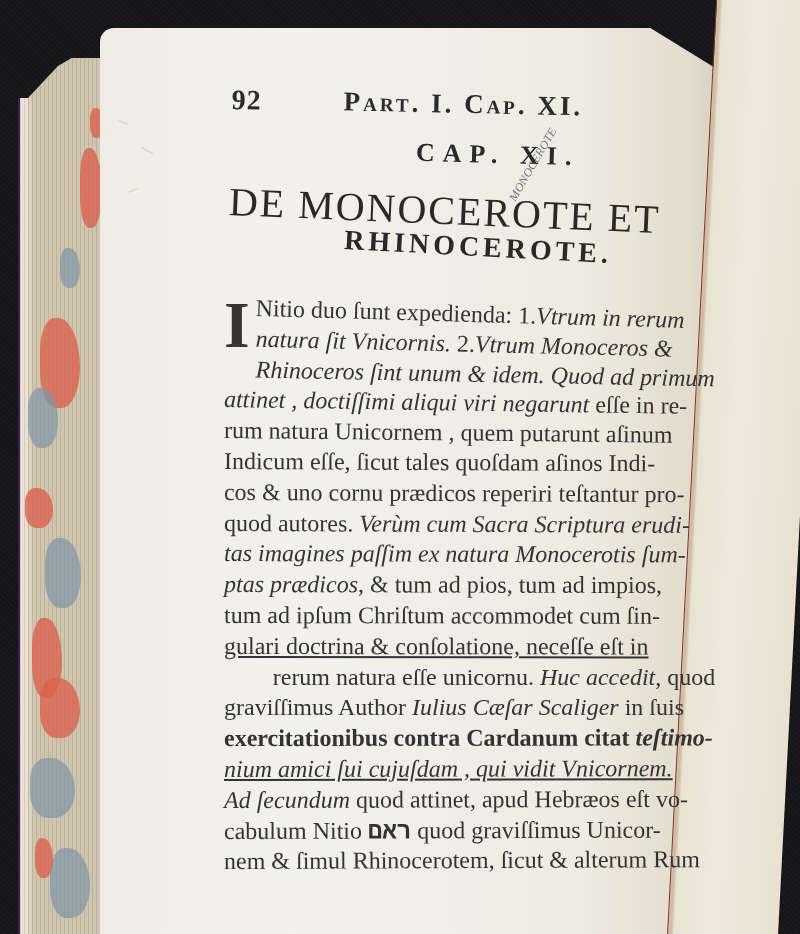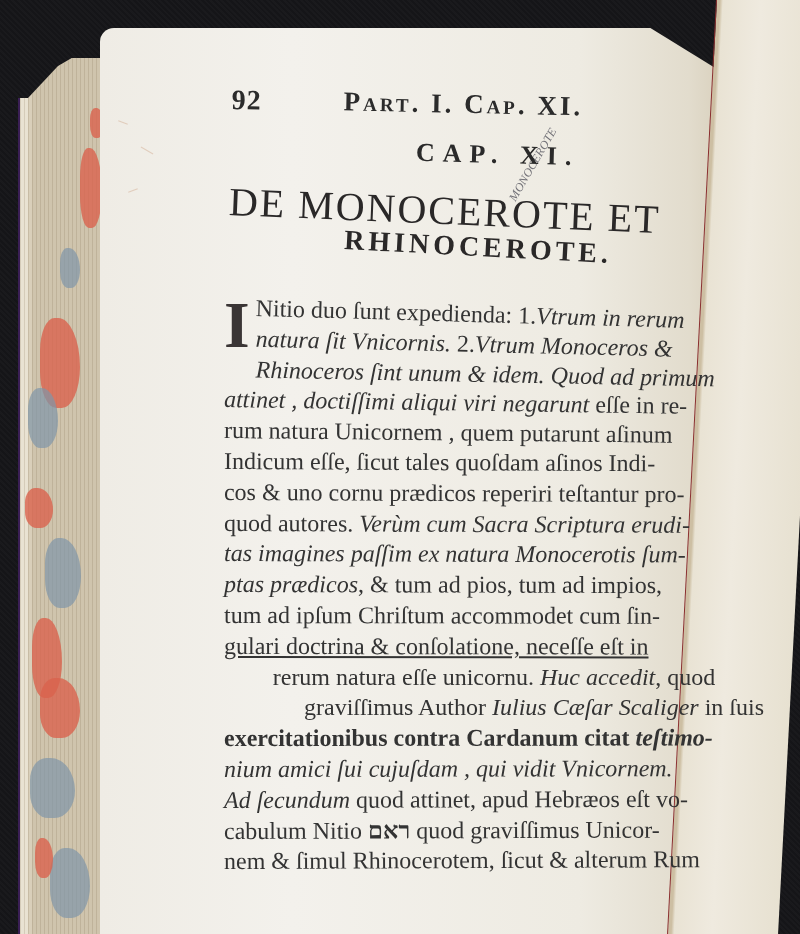--- a/index.html
+++ b/index.html
@@ -78,21 +78,21 @@
 
   .body-text {
     position:absolute; left:224px; top:292px; width:540px;
     font-family:"Liberation Serif", serif; font-size:24px; line-height:30.8px; color:#333;
   }
   .line { white-space:nowrap; height:30.8px; transform-origin:left center; }
   .drop-cap {
     float:left; font-size:66px; line-height:58px; margin:4px 6px 0 0; color:#3a3535; font-weight:bold;
   }
   .it { font-style:italic; }
-  .heb { font-family:Liberation Serif, serif; font-weight:bold;text-align:center; }
+  .heb { font-family:Liberation Mono, monospace; font-weight:bold;text-align:center; }
   .fiber { position:absolute; height:1px; background:#d7b7a0; opacity:.6; }
 </style>
 </head>
 <body>
 
 <div class="bg-cloth"></div>
 
 <div class="page-stack">
   <div class="stripes"></div>
   <div class="splash red" style="left:60px;top:90px;width:22px;height:80px;"></div>
@@ -138,19 +138,19 @@
     <div class="line" style="transform: rotate(0.85deg);"><span class="it">attinet , doctiſſimi aliqui viri negarunt</span><span> eſſe in re-</span></div>
     <div class="line" style="transform: rotate(0.6deg);"><span>rum natura Unicornem ,   quem putarunt aſinum</span></div>
     <div class="line" style="transform: rotate(0.3deg);"><span>Indicum eſſe,  ſicut tales quoſdam aſinos Indi-</span></div>
     <div class="line" style="transform: rotate(0.26deg);"><span>cos &amp; uno cornu prædicos reperiri teſtantur pro-</span></div>
     <div class="line" style="transform: rotate(0.22deg);"><span>quod autores.  </span><span class="it">Verùm cum Sacra Scriptura erudi-</span></div>
     <div class="line" style="transform: rotate(0.18deg);"><span class="it">tas imagines paſſim ex natura Monocerotis ſum-</span></div>
     <div class="line" style="transform: rotate(0.14deg);"><span class="it">ptas prædicos</span><span>,  &amp; tum ad pios,  tum ad impios,</span></div>
     <div class="line" style="transform: rotate(0.0999999deg);"><span>tum ad ipſum Chriſtum accommodet cum ſin-</span></div>
     <div class="line" style="transform: rotate(0.06deg); text-decoration: underline;"><span>gulari doctrina &amp; conſolatione,  neceſſe eſt in</span></div>
     <div class="line" style="transform: rotate(0.0199999deg); text-align: center;"><span>rerum natura eſſe unicornu.  </span><span class="it">Huc accedit</span><span>,  quod</span></div>
-    <div class="line" style="transform: rotate(-0.02deg); text-align: right;"><span>graviſſimus Author </span><span class="it">Iulius Cæſar Scaliger</span><span> in ſuis</span></div>
+    <div class="line" style="transform: rotate(-0.02deg);"><span>graviſſimus Author </span><span class="it">Iulius Cæſar Scaliger</span><span> in ſuis</span></div>
     <div class="line" style="transform: rotate(-0.06deg); font-weight: bold;"><span>exercitationibus contra Cardanum citat </span><span class="it">teſtimo-</span></div>
-    <div class="line" style="transform: rotate(-0.1deg);"><span class="it">nium amici ſui cujuſdam ,  qui vidit Vnicornem.</span></div>
+    <div class="line" style="transform: rotate(-0.1deg); text-decoration: underline;"><span class="it">nium amici ſui cujuſdam ,  qui vidit Vnicornem.</span></div>
     <div class="line" style="transform: rotate(-0.14deg);"><span class="it">Ad ſecundum</span><span> quod attinet, apud Hebræos eſt vo-</span></div>
     <div class="line" style="transform: rotate(-0.18deg);"><span>cabulum Nitio </span><span class="heb">ראם</span><span> quod graviſſimus Unicor-</span></div>
     <div class="line" style="transform: rotate(-0.22deg);"><span>nem &amp; ſimul Rhinocerotem, ſicut &amp; alterum Rum</span></div>
   </div>
 
 </body></html>

